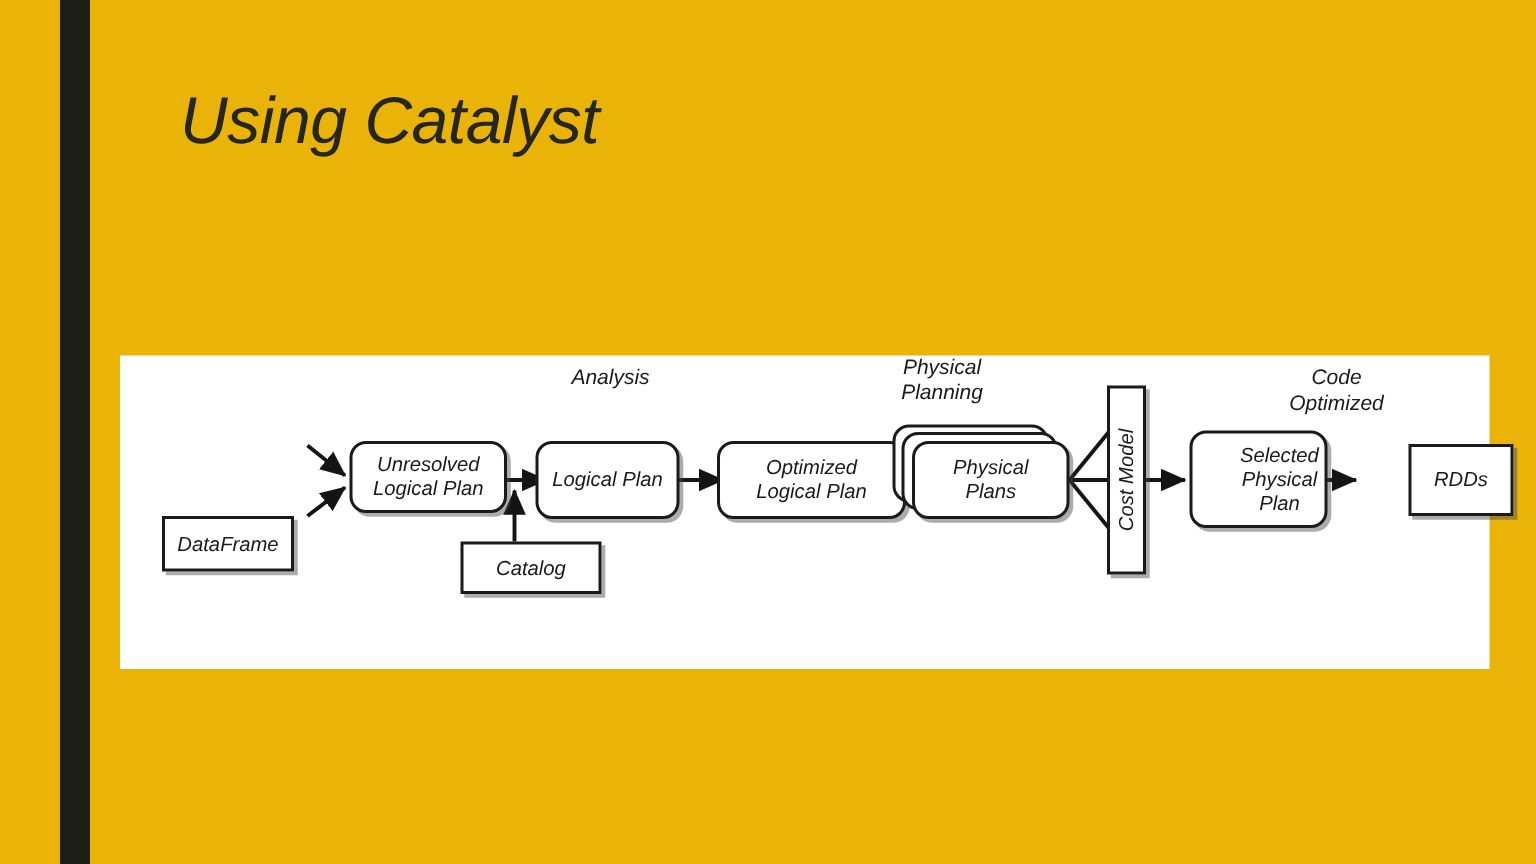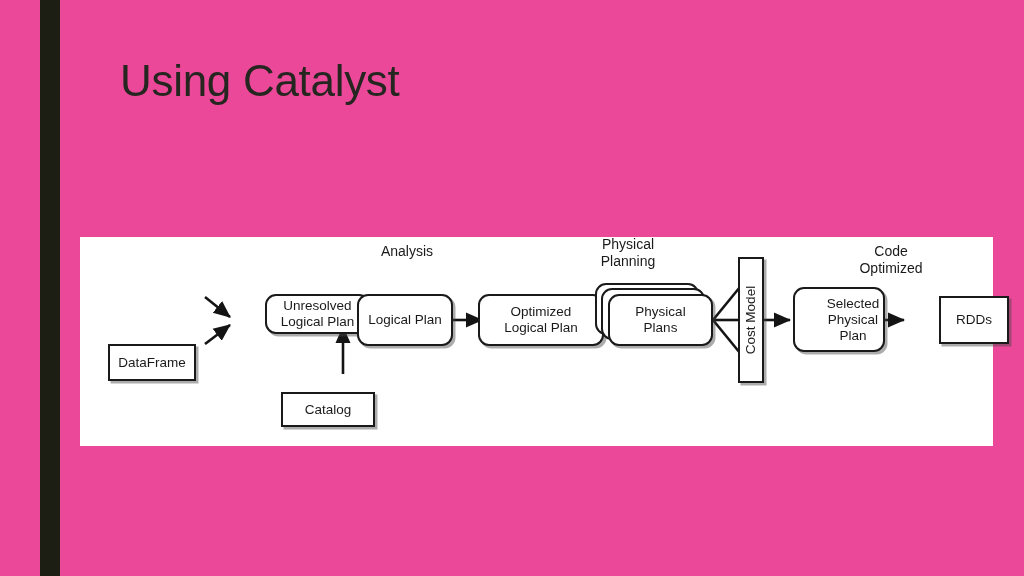--- a/index.html
+++ b/index.html
@@ -10,21 +10,22 @@
     width: 1024px;
     height: 576px;
     background: #ece9e2;
     font-family: "Liberation Sans", sans-serif;
     overflow: hidden;
     position: relative;
   }
   .slide {
     position: absolute;
     inset: 0;
-    background: #ec4899;
+    background: #eab308;
+    font-style: italic;
   }
   .accent-bar {
     position: absolute;
     left: 40px;
     top: 0;
     width: 20px;
     height: 576px;
     background: #1d1e13;
   }
   .slide-title {
@@ -155,26 +156,26 @@
       <div class="phase-label" style="left:498px; top:-1px; width:100px;">Physical
 Planning</div>
       <div class="phase-label" style="left:756px; top:6px; width:110px;">Code
 Optimized</div>
 
 
       <div class="node" style="left:28px; top:107px; width:88px; height:37px;">
         <span class="label">DataFrame</span>
       </div>
 
-      <div class="node rounded" style="left:153px; top:57px; width:105px; height:40px;margin-left:32px;">
+      <div class="node rounded" style="left:153px; top:57px; width:105px; height:48px;">
         <span class="label">Unresolved
 Logical Plan</span>
       </div>
 
-      <div class="node" style="left:201px; top:124px; width:94px; height:35px;margin-top:31px;">
+      <div class="node" style="left:227px; top:124px; width:94px; height:35px;">
         <span class="label">Catalog</span>
       </div>
 
       <div class="node rounded" style="left:277px; top:57px; width:96px; height:52px;">
         <span class="label">Logical Plan</span>
       </div>
 
       <div class="node rounded" style="left:398px; top:57px; width:126px; height:52px;">
         <span class="label">Optimized
 Logical Plan</span>

